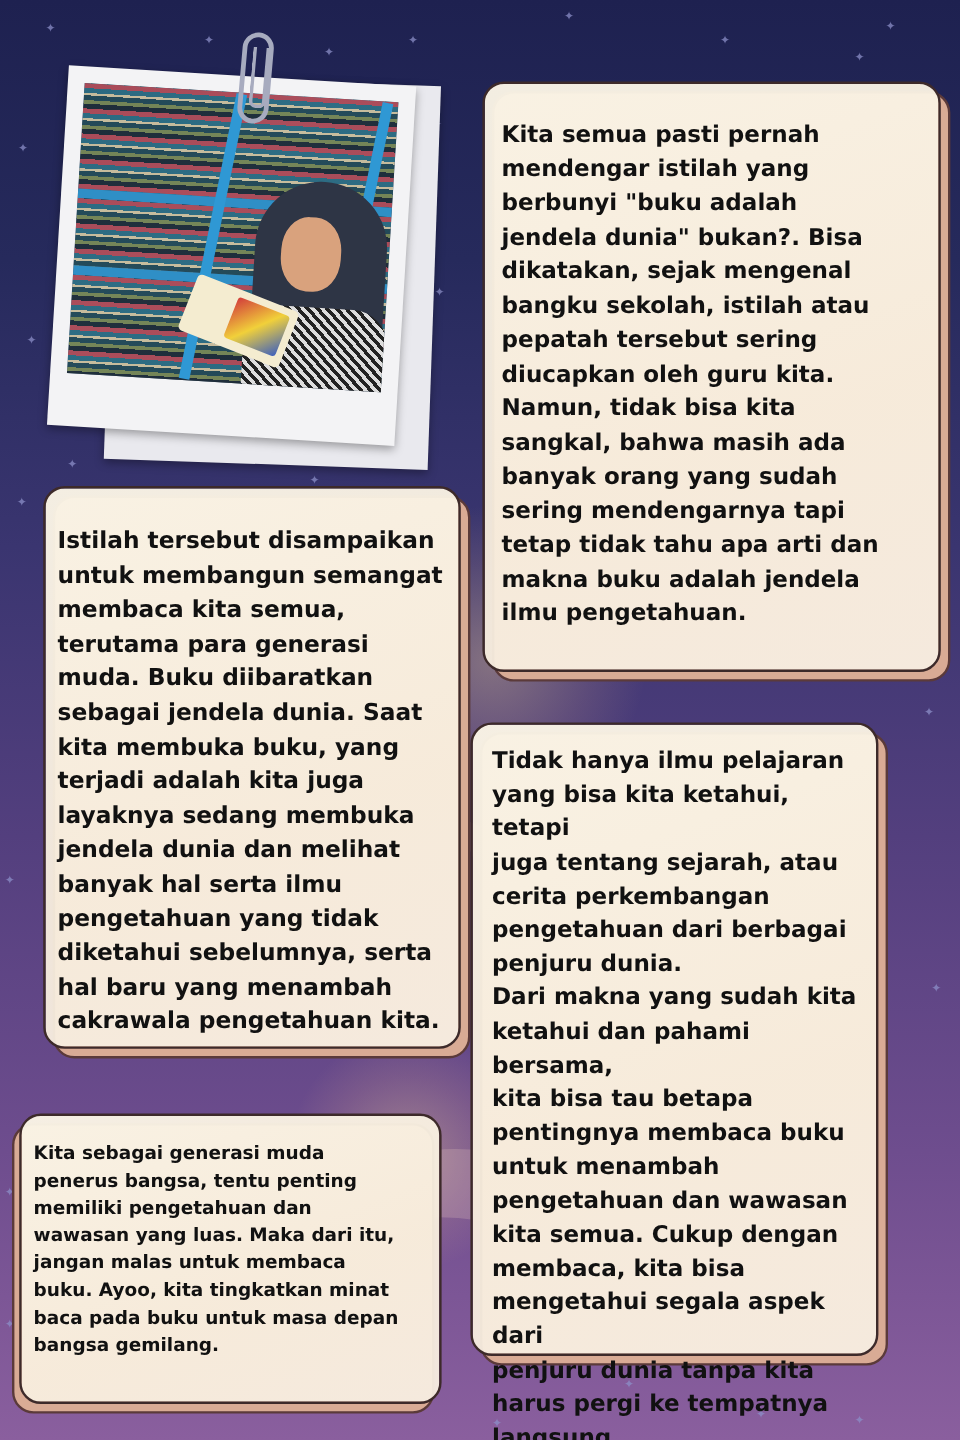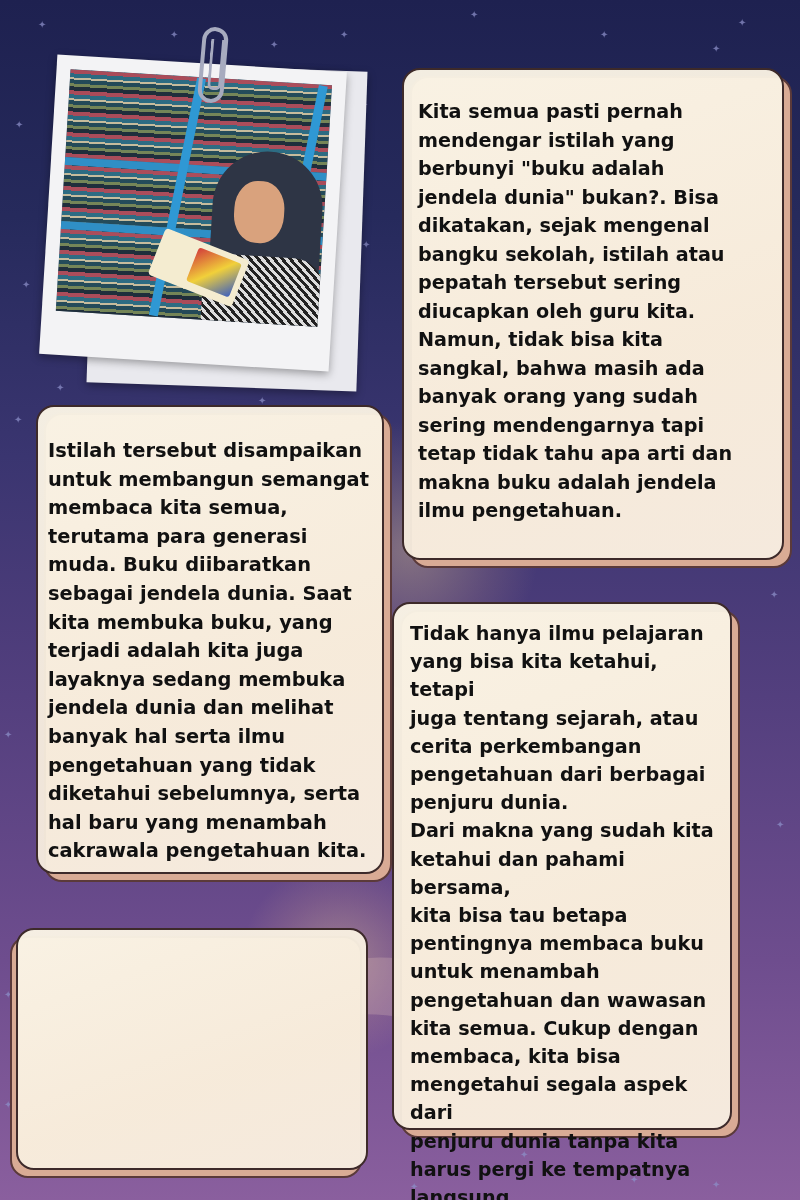--- a/index.html
+++ b/index.html
@@ -188,20 +188,28 @@
 banyak hal serta ilmu
 pengetahuan yang tidak
 diketahui sebelumnya, serta
 hal baru yang menambah
 cakrawala pengetahuan kita.</div>
 </div>
 
 <div class="card card3">
   <div class="back-layer" style="left:-6px;top:8px;right:6px;bottom:-8px;"></div>
   <div class="front-layer"></div>
+  <div class="text">   Kita sebagai generasi muda
+penerus bangsa, tentu penting
+memiliki pengetahuan dan
+wawasan yang luas. Maka dari itu,
+jangan malas untuk membaca
+buku. Ayoo, kita tingkatkan minat
+baca pada buku untuk masa depan
+bangsa gemilang.</div>
 </div>
 
 <div class="card card4">
   <div class="back-layer"></div>
   <div class="front-layer"></div>
   <div class="text"> Tidak hanya ilmu pelajaran
 yang bisa kita ketahui, tetapi
 juga tentang sejarah, atau
 cerita perkembangan
 pengetahuan dari berbagai

